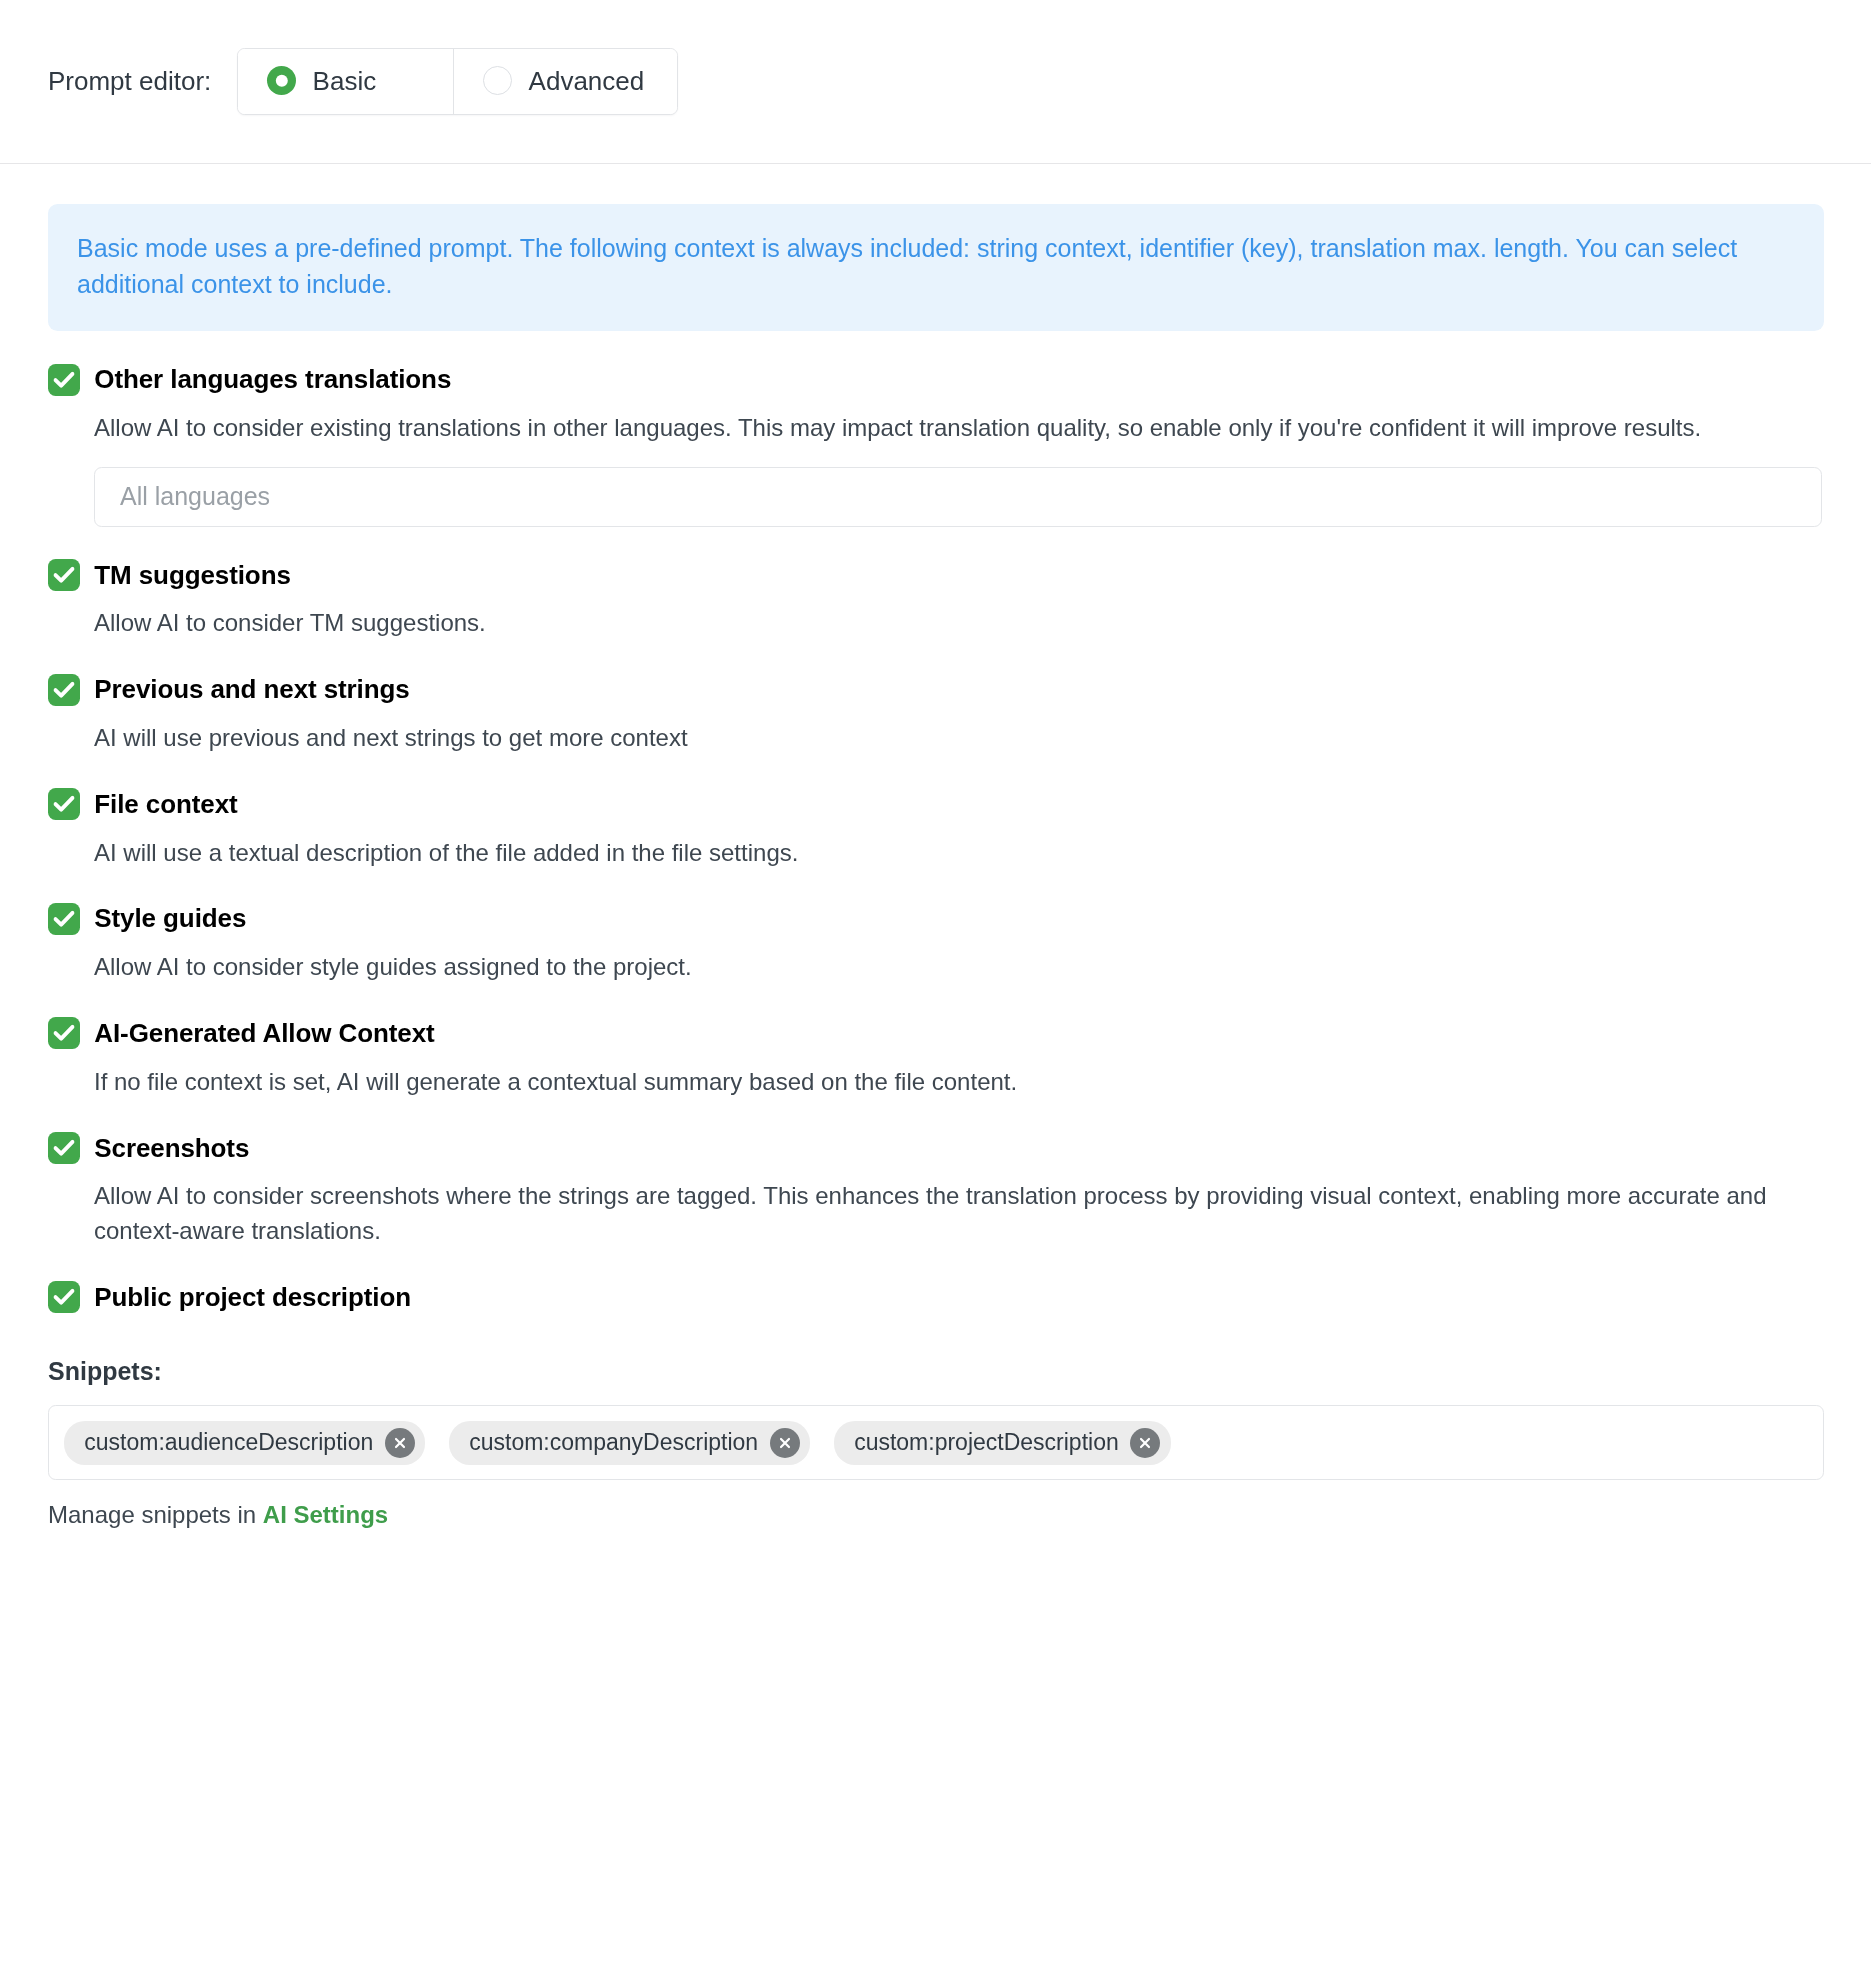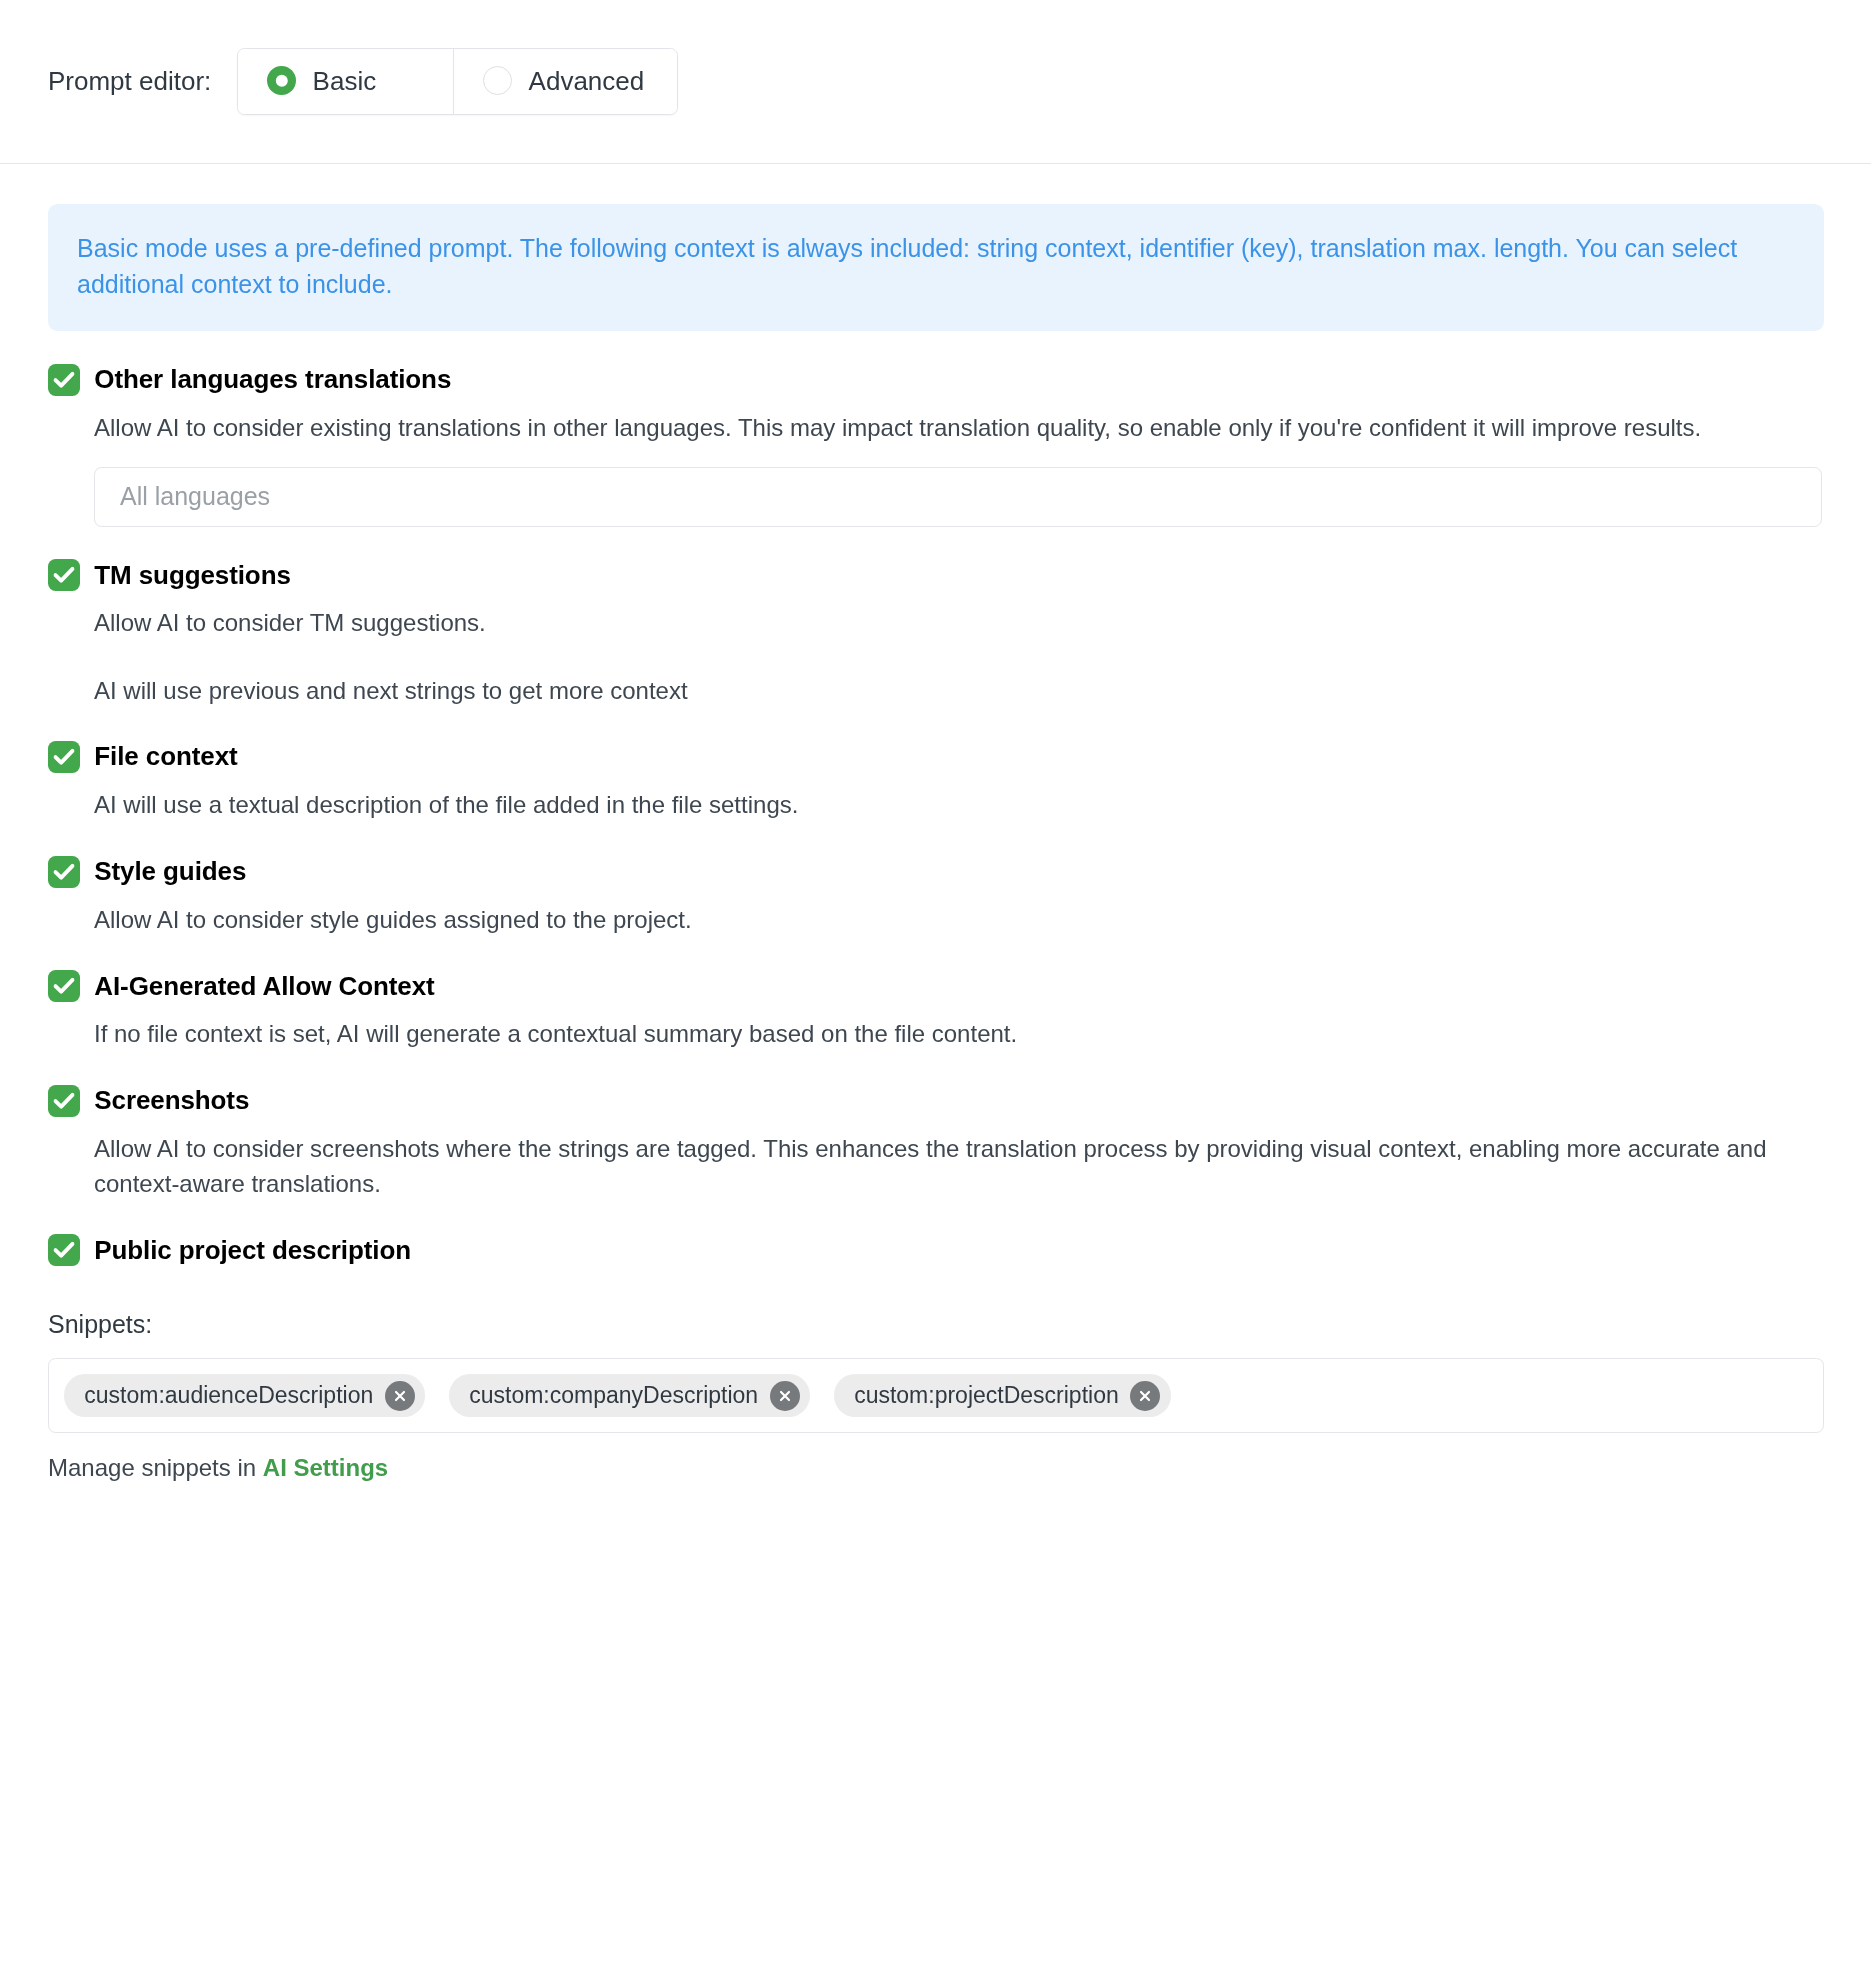--- a/index.html
+++ b/index.html
@@ -145,21 +145,21 @@
     color: #303942;
     padding: 0 25px;
     outline: none;
   }
   .lang-input::placeholder { color: #9aa0a6; }
 
   
   .snippets-label {
     margin-top: 44px;
     font-size: 25px;
-    font-weight: normal;
+    font-weight: bold;
     color: #303942;
   }
   .snippets-box {
     margin-top: 19px;
     width: 1776px;
     min-height: 75px;
     border: 1.9px solid #e3e5e8;
     border-radius: 7.6px;
     background: #fff;
     display: flex;
@@ -244,20 +244,28 @@
         <svg width="21" height="17" viewBox="0 0 22 18">
             <path d="M2 9.2 L8 15 L20 2.6" fill="none" stroke="#ffffff" stroke-width="4.2" stroke-linecap="round" stroke-linejoin="round"></path>
           </svg>
       </span>
       <span class="opt-title">TM suggestions</span>
     </div>
     <div class="opt-desc">Allow AI to consider TM suggestions.</div>
   </div>
 
   <div class="opt-block">
+    <div class="opt-head">
+      <span class="checkbox">
+        <svg width="21" height="17" viewBox="0 0 22 18">
+            <path d="M2 9.2 L8 15 L20 2.6" fill="none" stroke="#ffffff" stroke-width="4.2" stroke-linecap="round" stroke-linejoin="round"></path>
+          </svg>
+      </span>
+      <span class="opt-title">Previous and next strings</span>
+    </div>
     <div class="opt-desc">AI will use previous and next strings to get more context</div>
   </div>
 
   <div class="opt-block">
     <div class="opt-head">
       <span class="checkbox">
         <svg width="21" height="17" viewBox="0 0 22 18">
             <path d="M2 9.2 L8 15 L20 2.6" fill="none" stroke="#ffffff" stroke-width="4.2" stroke-linecap="round" stroke-linejoin="round"></path>
           </svg>
       </span>

